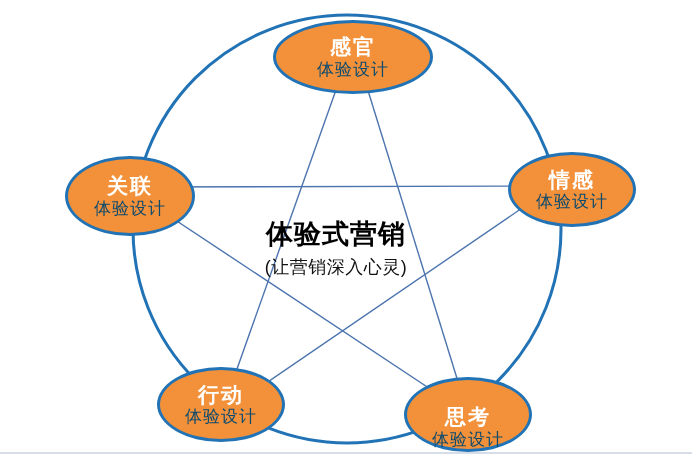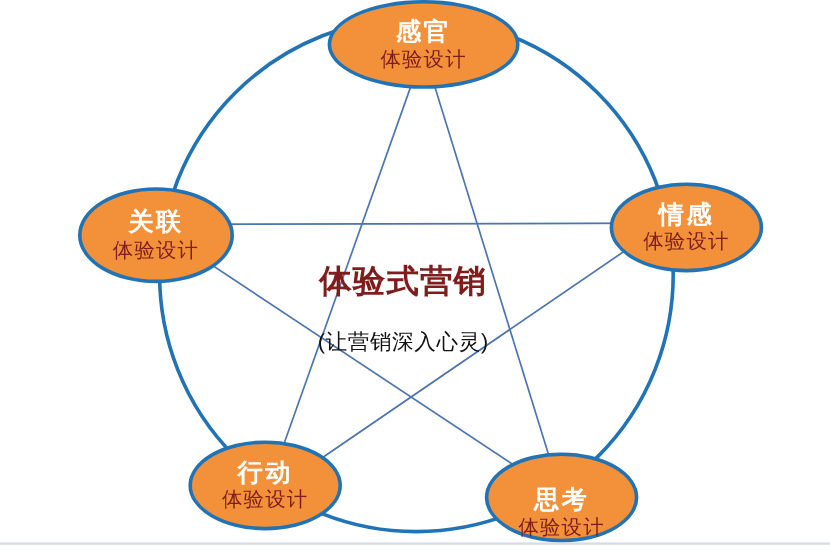--- a/index.html
+++ b/index.html
@@ -37,49 +37,49 @@
     line-height: 1.12;
   }
   .node .node-title {
     color: #FFFFFF;
     font-weight: bold;
     font-size: 21px;
     letter-spacing: 2px;
     text-align: center;
   }
   .node .node-subtitle {
-    color: #7f1d1d;
+    color: #0c4a6e;
     font-size: 17px;
     letter-spacing: 1px;
     text-align: center;
     margin-top: 1px;
   }
-  .node-top    { left: 273px; top: 0;   width: 160px; height: 74px; }
+  .node-top    { left: 273px; top: 20px;   width: 160px; height: 74px; }
   .node-left   { left: 65px;  top: 156px; width: 130px; height: 80px; }
   .node-right  { left: 508px; top: 152px; width: 128px; height: 75px; }
   .node-bleft  { left: 157px; top: 367px; width: 128px; height: 75px; }
   .node-bright { left: 404px; top: 377px; width: 128px; height: 75px; justify-content: flex-end; }
   .center-text {
     position: absolute;
     left: 236px;
     top: 216px;
     width: 200px;
     text-align: center;
     z-index: 1;
   }
   .center-title {
     font-size: 27px;
     font-weight: bold;
-    color: #7f1d1d;
+    color: #000000;
     letter-spacing: 1px;
   }
   .center-subtitle {
     font-size: 18px;
     color: #111111;
-    margin-top: 21px;
+    margin-top: 3px;
     letter-spacing: 0.5px;
   }
   .bottom-rule {
     position: absolute;
     left: 0;
     top: 452px;
     width: 692px;
     height: 2px;
     background: #D6DDE8;
     z-index: 3;

